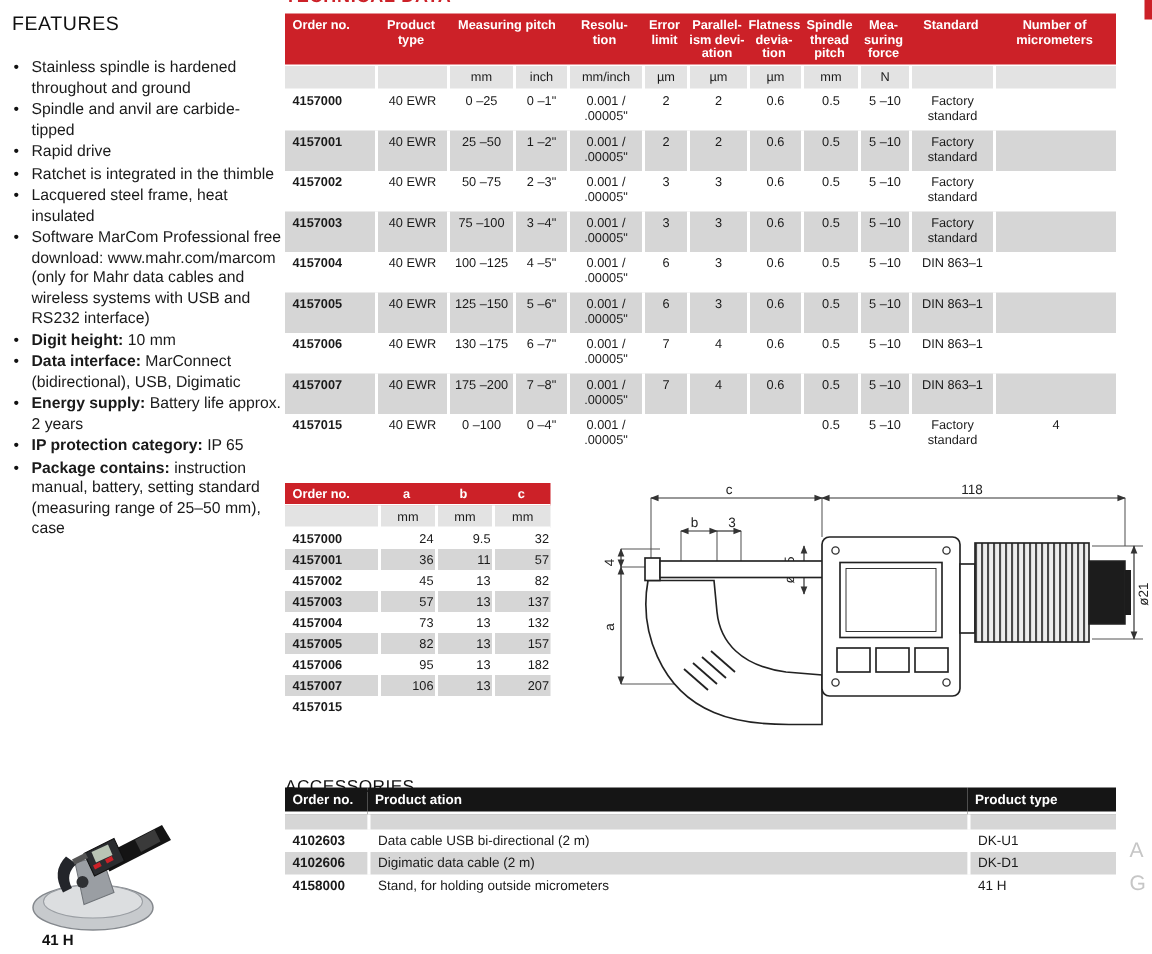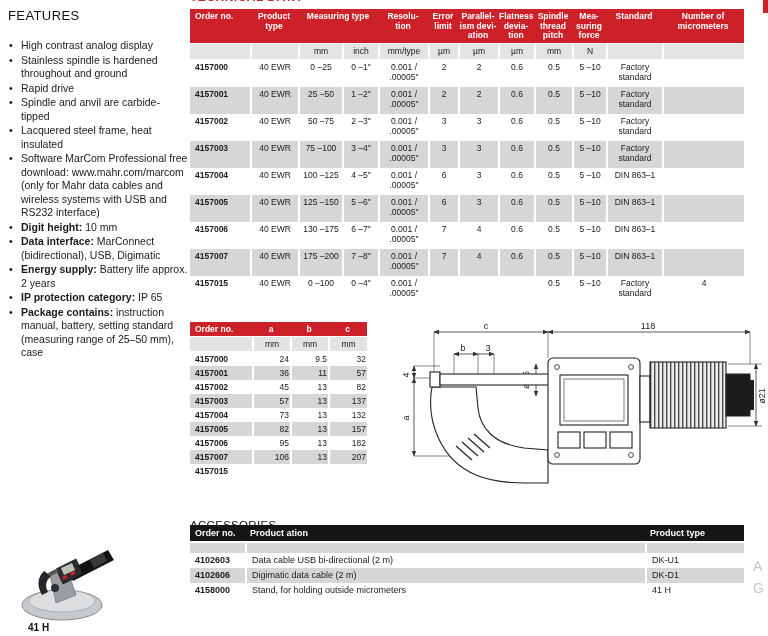--- a/index.html
+++ b/index.html
@@ -65,24 +65,24 @@
   #margin-mark-a{top:558px;}
   #margin-mark-g{top:580px;}
   svg text{font-family:"Liberation Sans",sans-serif;}
 </style>
 </head>
 <body>
 
 <div id="features">
   <h2>FEATURES</h2>
   <ul>
-      <li><b></b><span>High contrast analog display</span></li>
       <li><b></b><span>Stainless spindle is hardened throughout and ground</span></li>
+      <li><b></b><span>Spindle and anvil are carbide-tipped</span></li>
       <li><b></b><span>Rapid drive</span></li>
-      <li><b></b><span>Spindle and anvil are carbide-tipped</span></li>
+      <li><b></b><span>Ratchet is integrated in the thimble</span></li>
       <li><b></b><span>Lacquered steel frame, heat insulated</span></li>
       <li><b></b><span>Software MarCom Professional free download: www.mahr.com/marcom (only for Mahr data cables and wireless systems with USB and RS232 interface)</span></li>
       <li><b>Digit height:</b><span> 10 mm</span></li>
       <li><b>Data interface:</b><span> MarConnect (bidirectional), USB, Digimatic</span></li>
       <li><b>Energy supply:</b><span> Battery life approx. 2 years</span></li>
       <li><b>IP protection category:</b><span> IP 65</span></li>
       <li><b>Package contains:</b><span> instruction manual, battery, setting standard (measuring range of 25–50 mm), case</span></li>
     </ul>
 </div>
 
@@ -102,36 +102,36 @@
       <col style="width:36px">
     <col style="width:38px">
       <col style="width:34px">
       <col style="width:56px">
       <col style="width:82px">
   </colgroup>
   <thead>
     <tr>
       <th>Order no.</th>
       <th>Product type</th>
-      <th colspan="2">Measuring type</th>
+      <th colspan="2">Measuring pitch</th>
       <th>Resolu- tion</th>
       <th>Error limit</th>
       <th>Parallel- ism devi- ation</th>
       <th>Flatness devia- tion</th>
       <th>Spindle thread pitch</th>
       <th>Mea- suring force</th>
       <th>Standard</th>
       <th>Number of micrometers</th>
     </tr>
     <tr class="units">
       <td></td>
       <td></td>
       <td>mm</td>
       <td>inch</td>
-      <td>mm/type</td>
+      <td>mm/inch</td>
       <td>µm</td>
       <td>µm</td>
       <td>µm</td>
       <td>mm</td>
       <td>N</td>
       <td></td>
       <td></td>
     </tr>
   </thead>
   <tbody>

